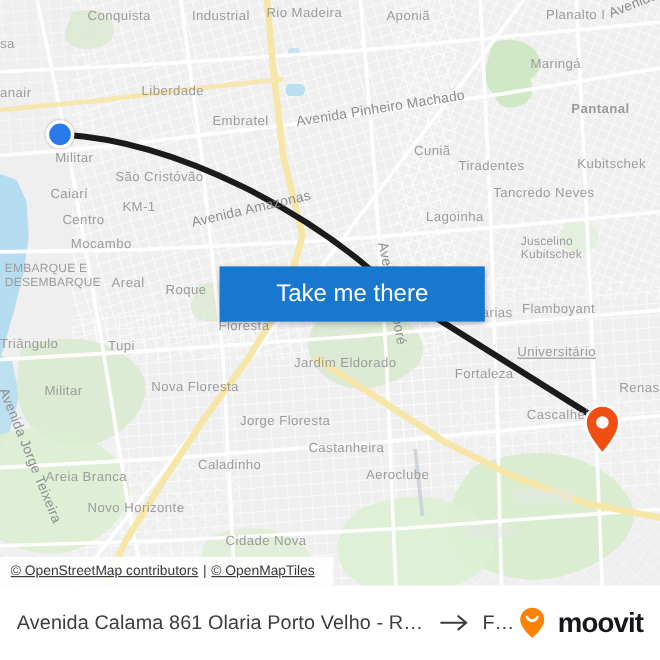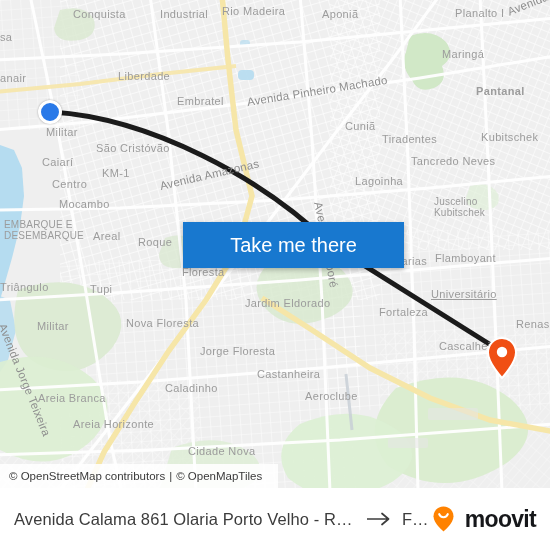--- a/index.html
+++ b/index.html
@@ -60,21 +60,21 @@
     margin-left:20px;
   }
 
   
   .attrib{
     position:absolute;left:0;bottom:0;height:24px;width:278px;
     background:rgba(255,255,255,.88);
     display:flex;align-items:center;
     padding-left:9px;
     box-sizing:border-box;
-    font-size:11.5px;color:#3a3a3a;
+    font-size:11.5px;color:#3a3a3a;text-decoration:underline;
   }
   .attrib .sep{margin:0 4px;}
 
   
   .bottom{
     position:absolute;left:0;top:488px;width:550px;height:62px;
     background:#ffffff;
     display:flex;align-items:center;
     padding:0 14px;box-sizing:border-box;
   }
@@ -212,21 +212,21 @@
         <div class="lbl" style="left: 37px; top: 320px;">Militar</div>
         <div class="lbl" style="left: 126px; top: 317px;">Nova Floresta</div>
         <div class="lbl" style="left: 379px; top: 306px;">Fortaleza</div>
         <div class="lbl" style="left: 516px; top: 318px;">Renasc</div>
         <div class="lbl" style="left: 200px; top: 345px;">Jorge Floresta</div>
         <div class="lbl" style="left: 439px; top: 340px;">Cascalheira</div>
         <div class="lbl" style="left: 38px; top: 392px;">Areia Branca</div>
         <div class="lbl" style="left: 165px; top: 382px;">Caladinho</div>
         <div class="lbl" style="left: 257px; top: 368px;">Castanheira</div>
         <div class="lbl" style="left: 305px; top: 390px;">Aeroclube</div>
-        <div class="lbl" style="left: 73px; top: 418px;">Areia Horizonte</div>
+        <div class="lbl" style="left: 73px; top: 418px;">Novo Horizonte</div>
         <div class="lbl" style="left: 188px; top: 445px;">Cidade Nova</div>
       </div>
 
     <div id="streets">
         <div class="street" style="left: 247px; top: 96px; transform: rotate(-9deg); transform-origin: left center;">Avenida Pinheiro Machado</div>
         <div class="street" style="left: 508px; top: 6px; transform: rotate(-22deg); transform-origin: left center;">Avenida</div>
         <div class="street" style="left: 160px; top: 180px; transform: rotate(-13deg); transform-origin: left center;">Avenida Amazonas</div>
         <div class="street" style="left: 318px; top: 196px; transform: rotate(78deg); transform-origin: left center;">Aven</div>
         <div class="street" style="left: 330px; top: 258px; transform: rotate(80deg); transform-origin: left center;">poré</div>
         <div class="street" style="left: 2px; top: 318px; transform: rotate(68deg); transform-origin: left center;">Avenida Jorge Teixeira</div>

